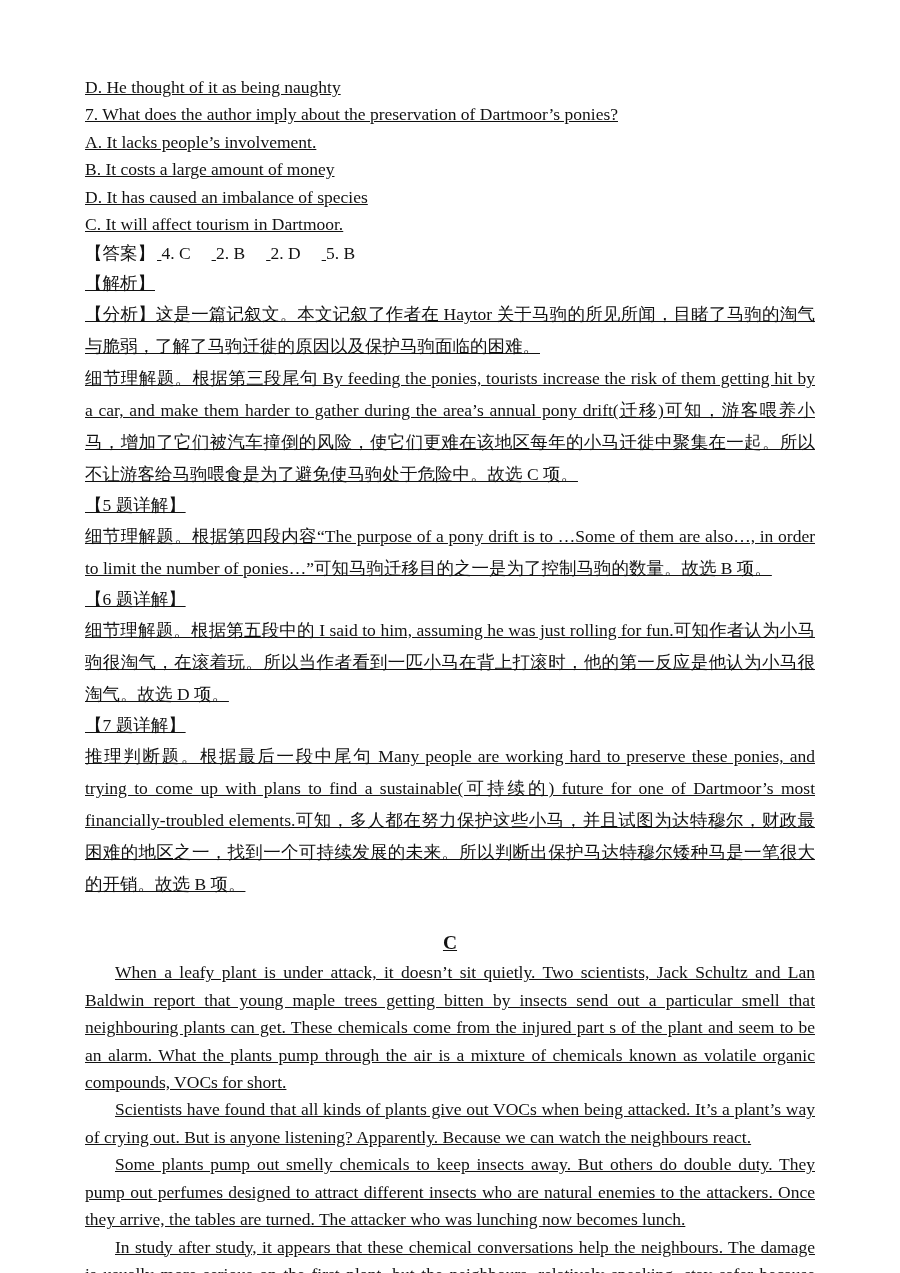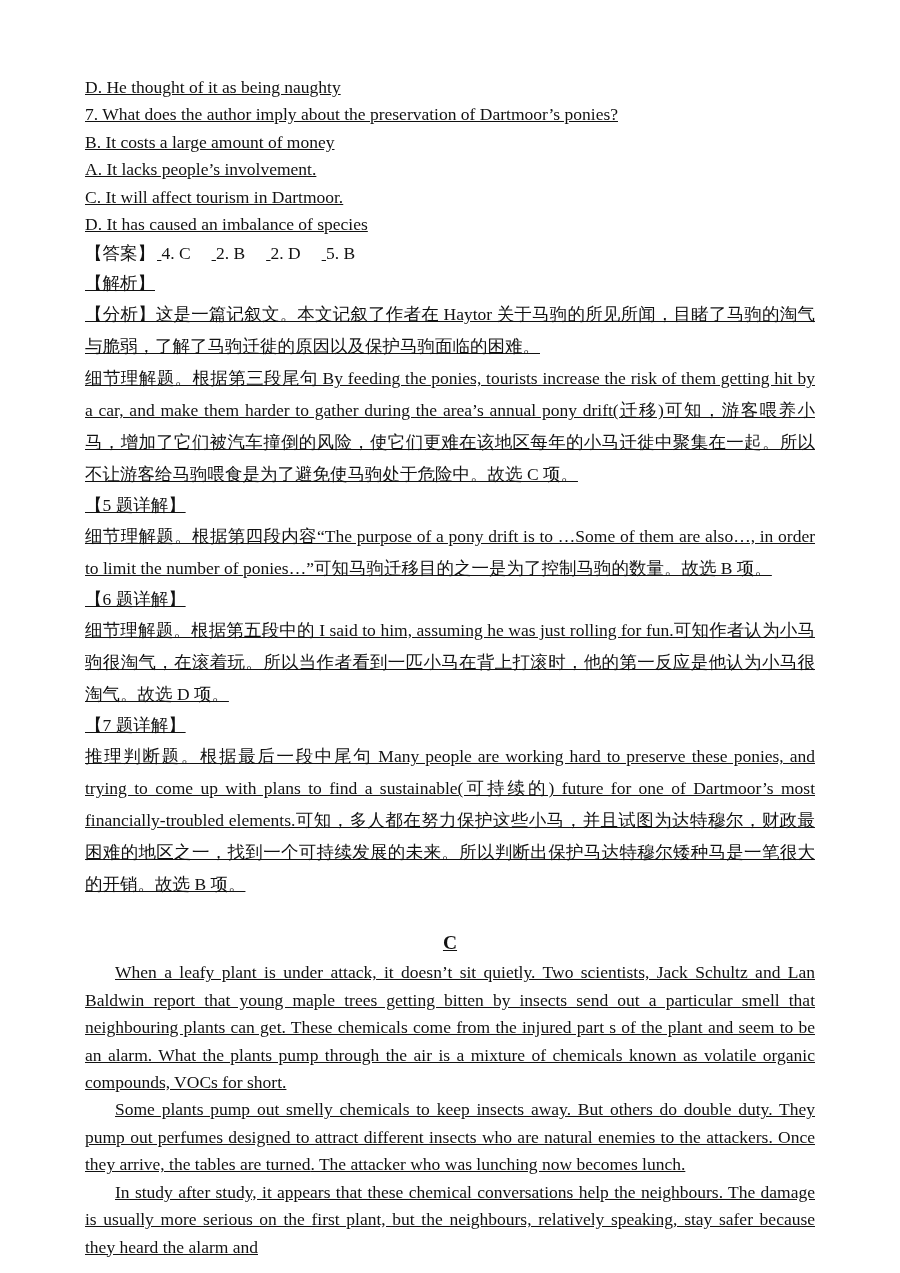--- a/index.html
+++ b/index.html
@@ -58,24 +58,24 @@
     text-decoration: underline;
   }
 </style>
 </head>
 <body>
 
 <div class="page">
 
   <div class="option-line">D. He thought of it as being naughty</div>
   <div class="option-line">7. What does the author imply about the preservation of Dartmoor’s ponies?</div>
+  <div class="option-line">A. It lacks people’s involvement.</div>
   <div class="option-line">B. It costs a large amount of money</div>
-  <div class="option-line">A. It lacks people’s involvement.</div>
+  <div class="option-line">D. It has caused an imbalance of species</div>
   <div class="option-line">C. It will affect tourism in Dartmoor.</div>
-  <div class="option-line">D. It has caused an imbalance of species</div>
 
   <div class="answer-line">
     <span class="answer-item" style="margin-right:2px;">【答案】</span>
     <span class="answer-item">4. C</span>
     <span class="answer-item">2. B</span>
     <span class="answer-item">2. D</span>
     <span class="answer-item">5. B</span>
   </div>
 
   <div class="label-line">【解析】</div>
@@ -89,16 +89,17 @@
 
   <div class="label-line">【6 题详解】</div>
   <p class="para">细节理解题。根据第五段中的 I said to him, assuming he was just rolling for fun.可知作者认为小马驹很淘气，在滚着玩。所以当作者看到一匹小马在背上打滚时，他的第一反应是他认为小马很淘气。故选 D 项。</p>
 
   <div class="label-line">【7 题详解】</div>
   <p class="para">推理判断题。根据最后一段中尾句 Many people are working hard to preserve these ponies, and trying to come up with plans to find a sustainable(可持续的) future for one of Dartmoor’s most financially-troubled elements.可知，多人都在努力保护这些小马，并且试图为达特穆尔，财政最困难的地区之一，找到一个可持续发展的未来。所以判断出保护马达特穆尔矮种马是一笔很大的开销。故选 B 项。</p>
 
   <div class="section-heading">C</div>
 
   <p class="passage-para">When a leafy plant is under attack, it doesn’t sit quietly. Two scientists, Jack Schultz and Lan Baldwin report that young maple trees getting bitten by insects send out a particular smell that neighbouring plants can get. These chemicals come from the injured part s of the plant and seem to be an alarm. What the plants pump through the air is a mixture of chemicals known as volatile organic compounds, VOCs for short.</p>
+  <p class="passage-para">Scientists have found that all kinds of plants give out VOCs when being attacked. It’s a plant’s way of crying out. But is anyone listening? Apparently. Because we can watch the neighbours react.</p>
   <p class="passage-para"><span>Some plants pump out smelly chemicals to keep insects away. But others do double duty. They pump out perfumes designed to attract different insects who are natural enemies to the attackers. Once they arrive, </span><span class="underline">the tables are turned</span><span>. The attacker who was lunching now becomes lunch.</span></p>
   <p class="passage-para">In study after study, it appears that these chemical conversations help the neighbours. The damage is usually more serious on the first plant, but the neighbours, relatively speaking, stay safer because they heard the alarm and</p>
 
 </div>
 
 </body></html>

